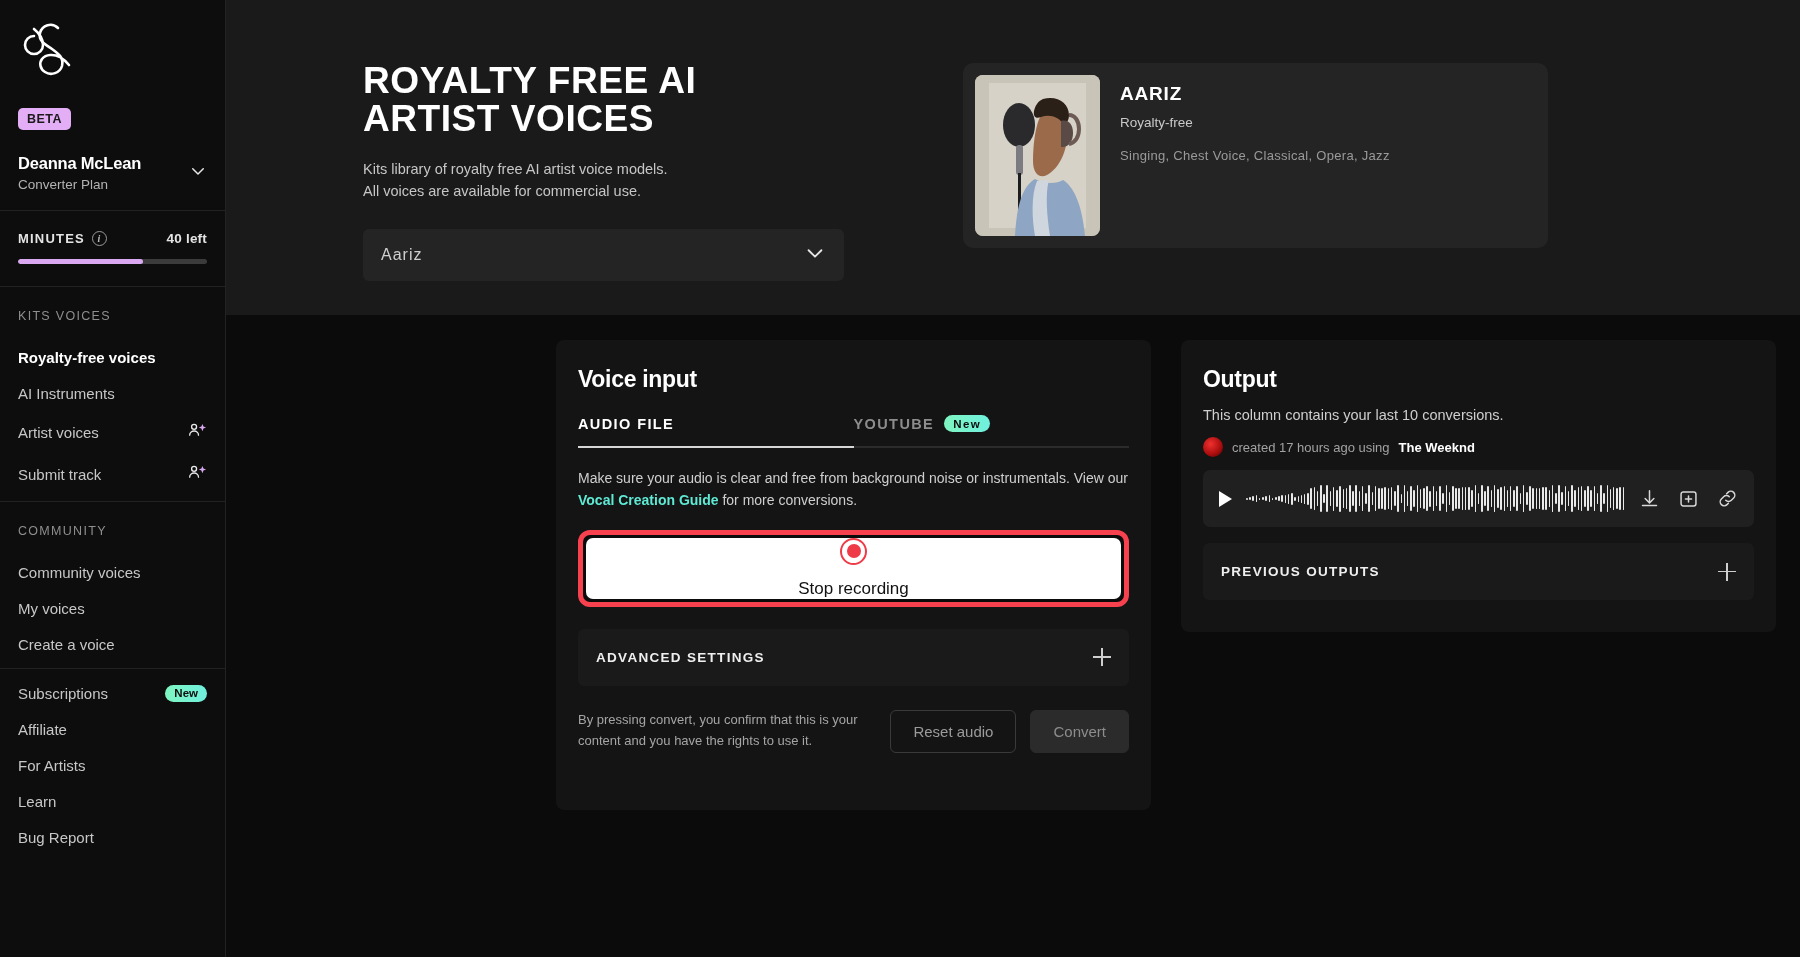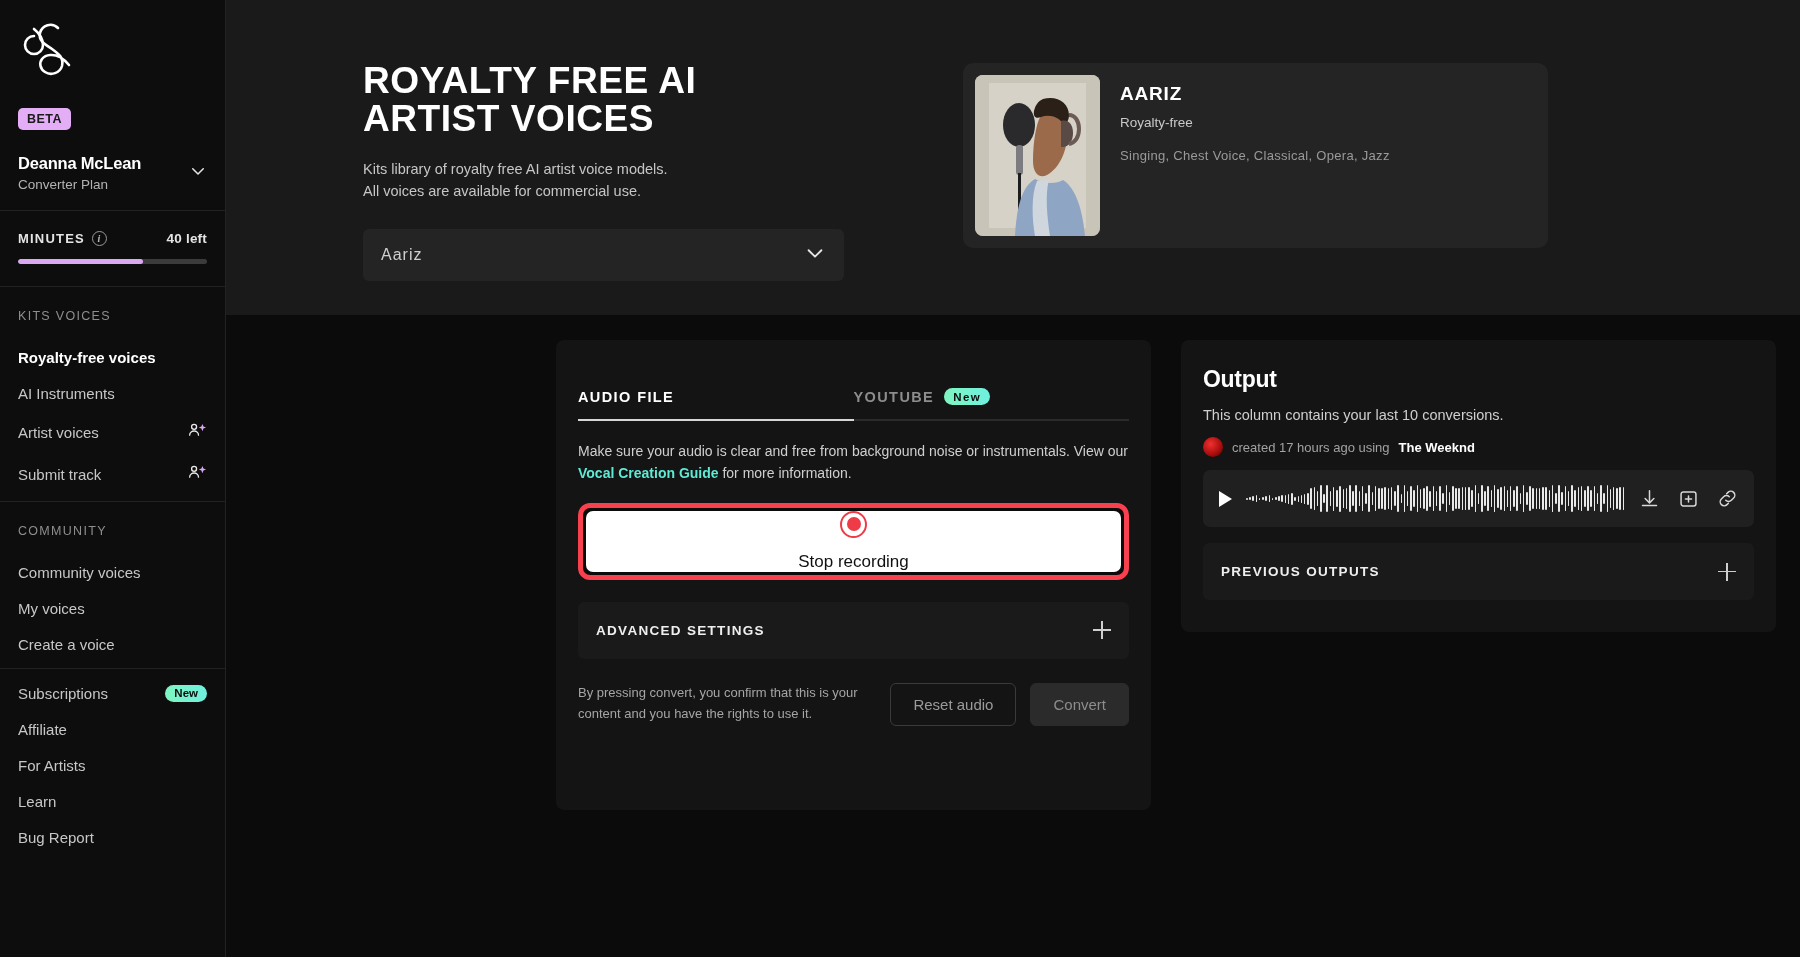--- a/index.html
+++ b/index.html
@@ -328,33 +328,34 @@
           <div class="hero-name">AARIZ</div>
           <div class="hero-tag">Royalty-free</div>
           <div class="hero-styles">Singing, Chest Voice, Classical, Opera, Jazz</div>
         </div>
       </div>
     </section>
 
     <section class="panels">
 
       <div class="panel panel-voice">
+        <div class="panel-title">Voice input</div>
 
         <div class="tabs">
           <div class="tab active">
             <span>AUDIO FILE</span>
           </div>
           <div class="tab">
             <span>YOUTUBE</span>
             <span class="pill-new">New</span>
           </div>
         </div>
 
         <div class="hint">
-          <span>Make sure your audio is clear and free from background noise or instrumentals. View our </span><a href="#">Vocal Creation Guide</a><span> for more information.</span>
+          <span>Make sure your audio is clear and free from background noise or instrumentals. View our </span><a href="#">Vocal Creation Guide</a><span> for more conversions.</span>
         </div>
 
         <div class="drop-row">
 
           <div class="rec-wrap">
             <div class="rec-btn">
               <span class="rec-dot">
                   <i></i>
                 </span>
               <div class="rec-label">Stop recording</div>

